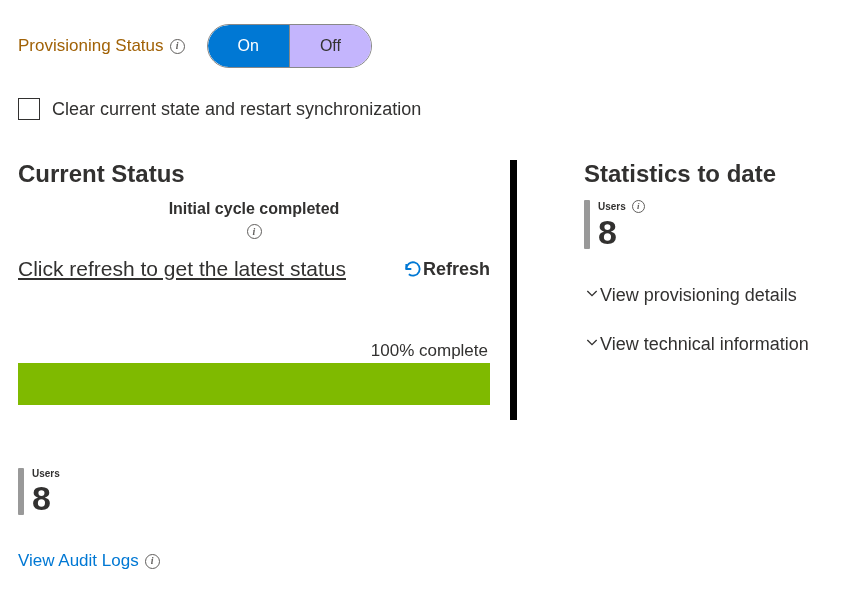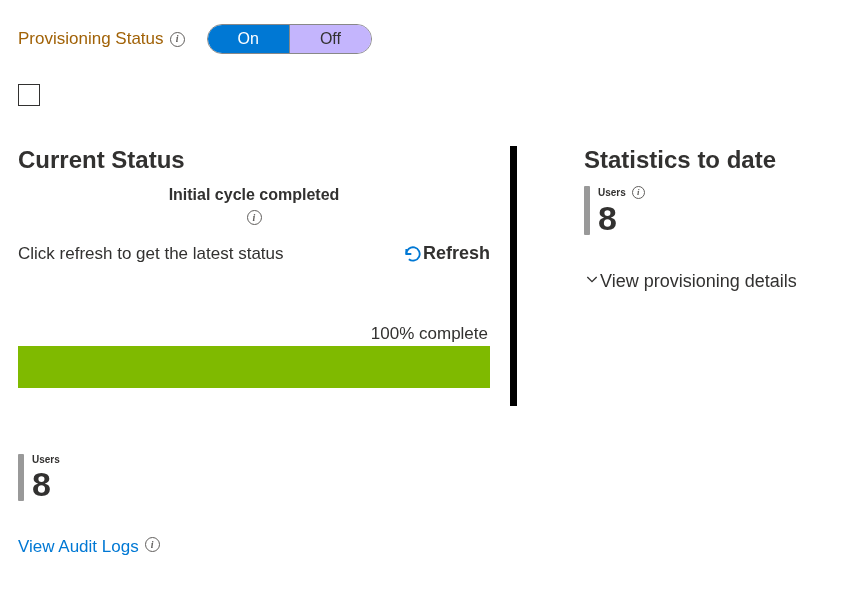--- a/index.html
+++ b/index.html
@@ -19,21 +19,21 @@
     }
     .prov-label {
       font-size: 17px;
       color: #a16207;
     }
     .toggle {
       display: inline-flex;
       border: 1px solid #888;
       border-radius: 999px;
       overflow: hidden;
-      height: 30px;
+      height: 44px;
       margin-left: 16px;
     }
     .toggle-on {
       background: #0078d4;
       color: #fff;
       padding: 4px 30px;
       font-size: 16px;
       display: flex;
       align-items: center;
       border-radius: 999px 0 0 999px;
@@ -107,21 +107,22 @@
       font-size: 16px;
       font-weight: 700;
     }
     .status-row {
       display: flex;
       align-items: center;
       justify-content: space-between;
       margin-bottom: 60px;
     }
     .status-text {
-      font-size: 17px;
+      font-size: 21px;
+      text-decoration: underline;
     }
     .refresh {
       display: flex;
       align-items: center;
       gap: 0;
       font-size: 18px;
       font-weight: 700;
       cursor: pointer;
     }
     .refresh-icon {
@@ -175,20 +176,21 @@
     }
     .chevron {
       width: 16px;
       height: 16px;
     }
     .bottom-section {
       margin-top: 48px;
     }
     .link-row {
       display: flex;
+      align-items: center;
       gap: 6px;
       margin-top: 22px;
     }
     .link {
       color: #0078d4;
       font-size: 17px;
       cursor: pointer;
     }
   </style>
 </head>
@@ -198,20 +200,21 @@
   <span class="prov-label">Provisioning Status</span>
   <span class="info-icon">i</span>
   <div class="toggle">
     <div class="toggle-on">On</div>
     <div class="toggle-off">Off</div>
   </div>
 </div>
 
 <div class="checkbox-row">
   <div class="checkbox"></div>
+  <span class="checkbox-label">Clear current state and restart synchronization</span>
 </div>
 
 <div class="cols">
   <div class="col-left">
     <div class="section-title">Current Status</div>
     <div class="subtitle-row">
       <span class="subtitle">Initial cycle completed</span>
       <span class="info-icon">i</span>
     </div>
     <div class="status-row">
@@ -239,20 +242,26 @@
         </div>
         <div class="stat-value">8</div>
       </div>
     </div>
     <div class="expand-row">
       <svg class="chevron" viewBox="0 0 24 24" fill="none" stroke="#323130" stroke-width="2">
         <polyline points="5 9 12 16 19 9"></polyline>
       </svg>
       <span class="label">View provisioning details</span>
     </div>
+    <div class="expand-row">
+      <svg class="chevron" viewBox="0 0 24 24" fill="none" stroke="#323130" stroke-width="2">
+        <polyline points="5 9 12 16 19 9"></polyline>
+      </svg>
+      <span class="label">View technical information</span>
+    </div>
   </div>
 </div>
 
 <div class="bottom-section">
   <div class="stat-block">
     <div class="stat-bar"></div>
     <div class="stat-content">
       <div class="stat-label-row">
         <span class="stat-label">Users</span>
       </div>

